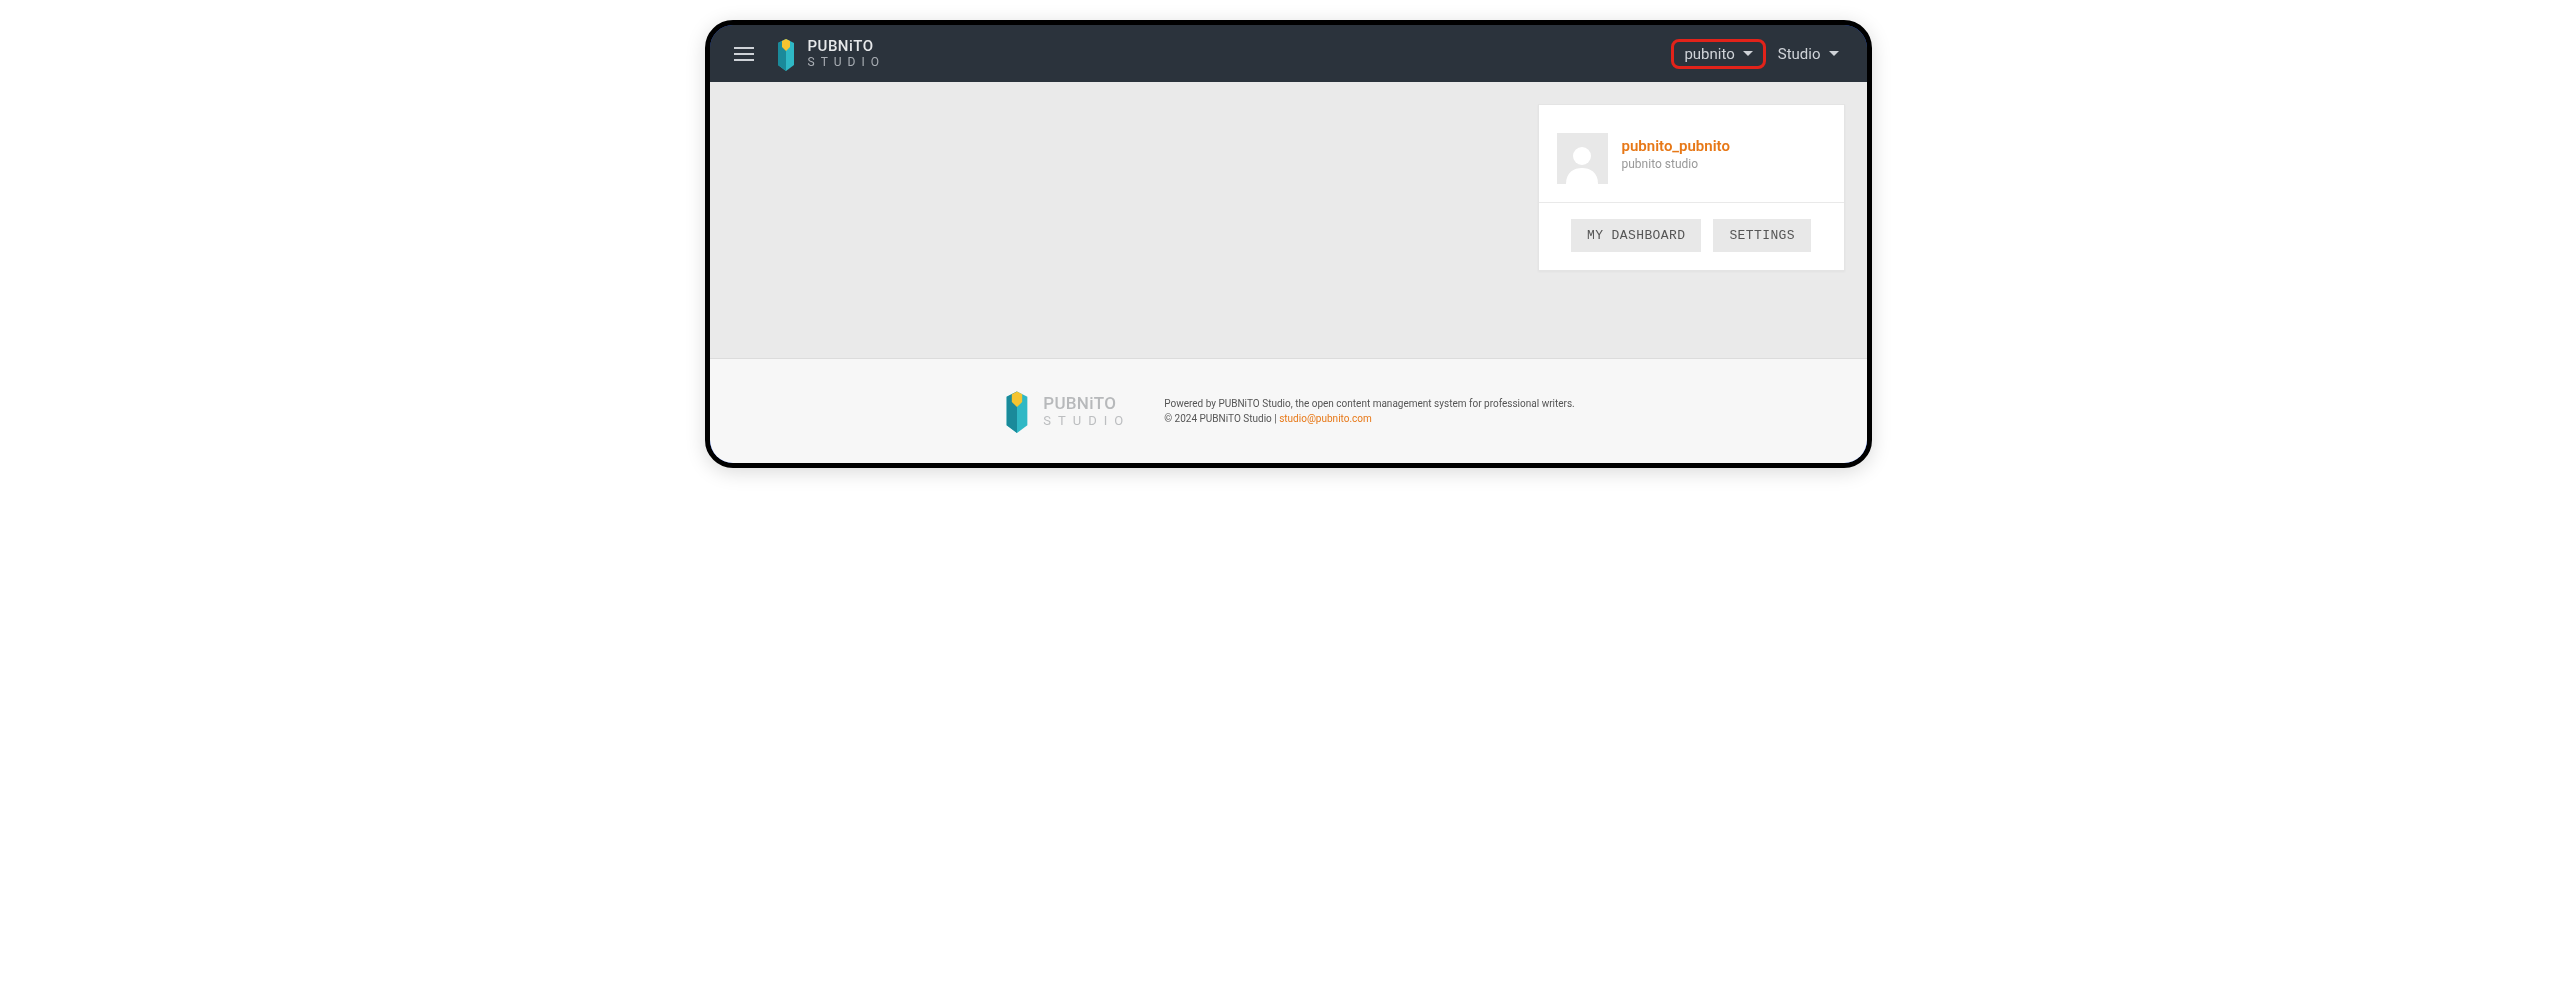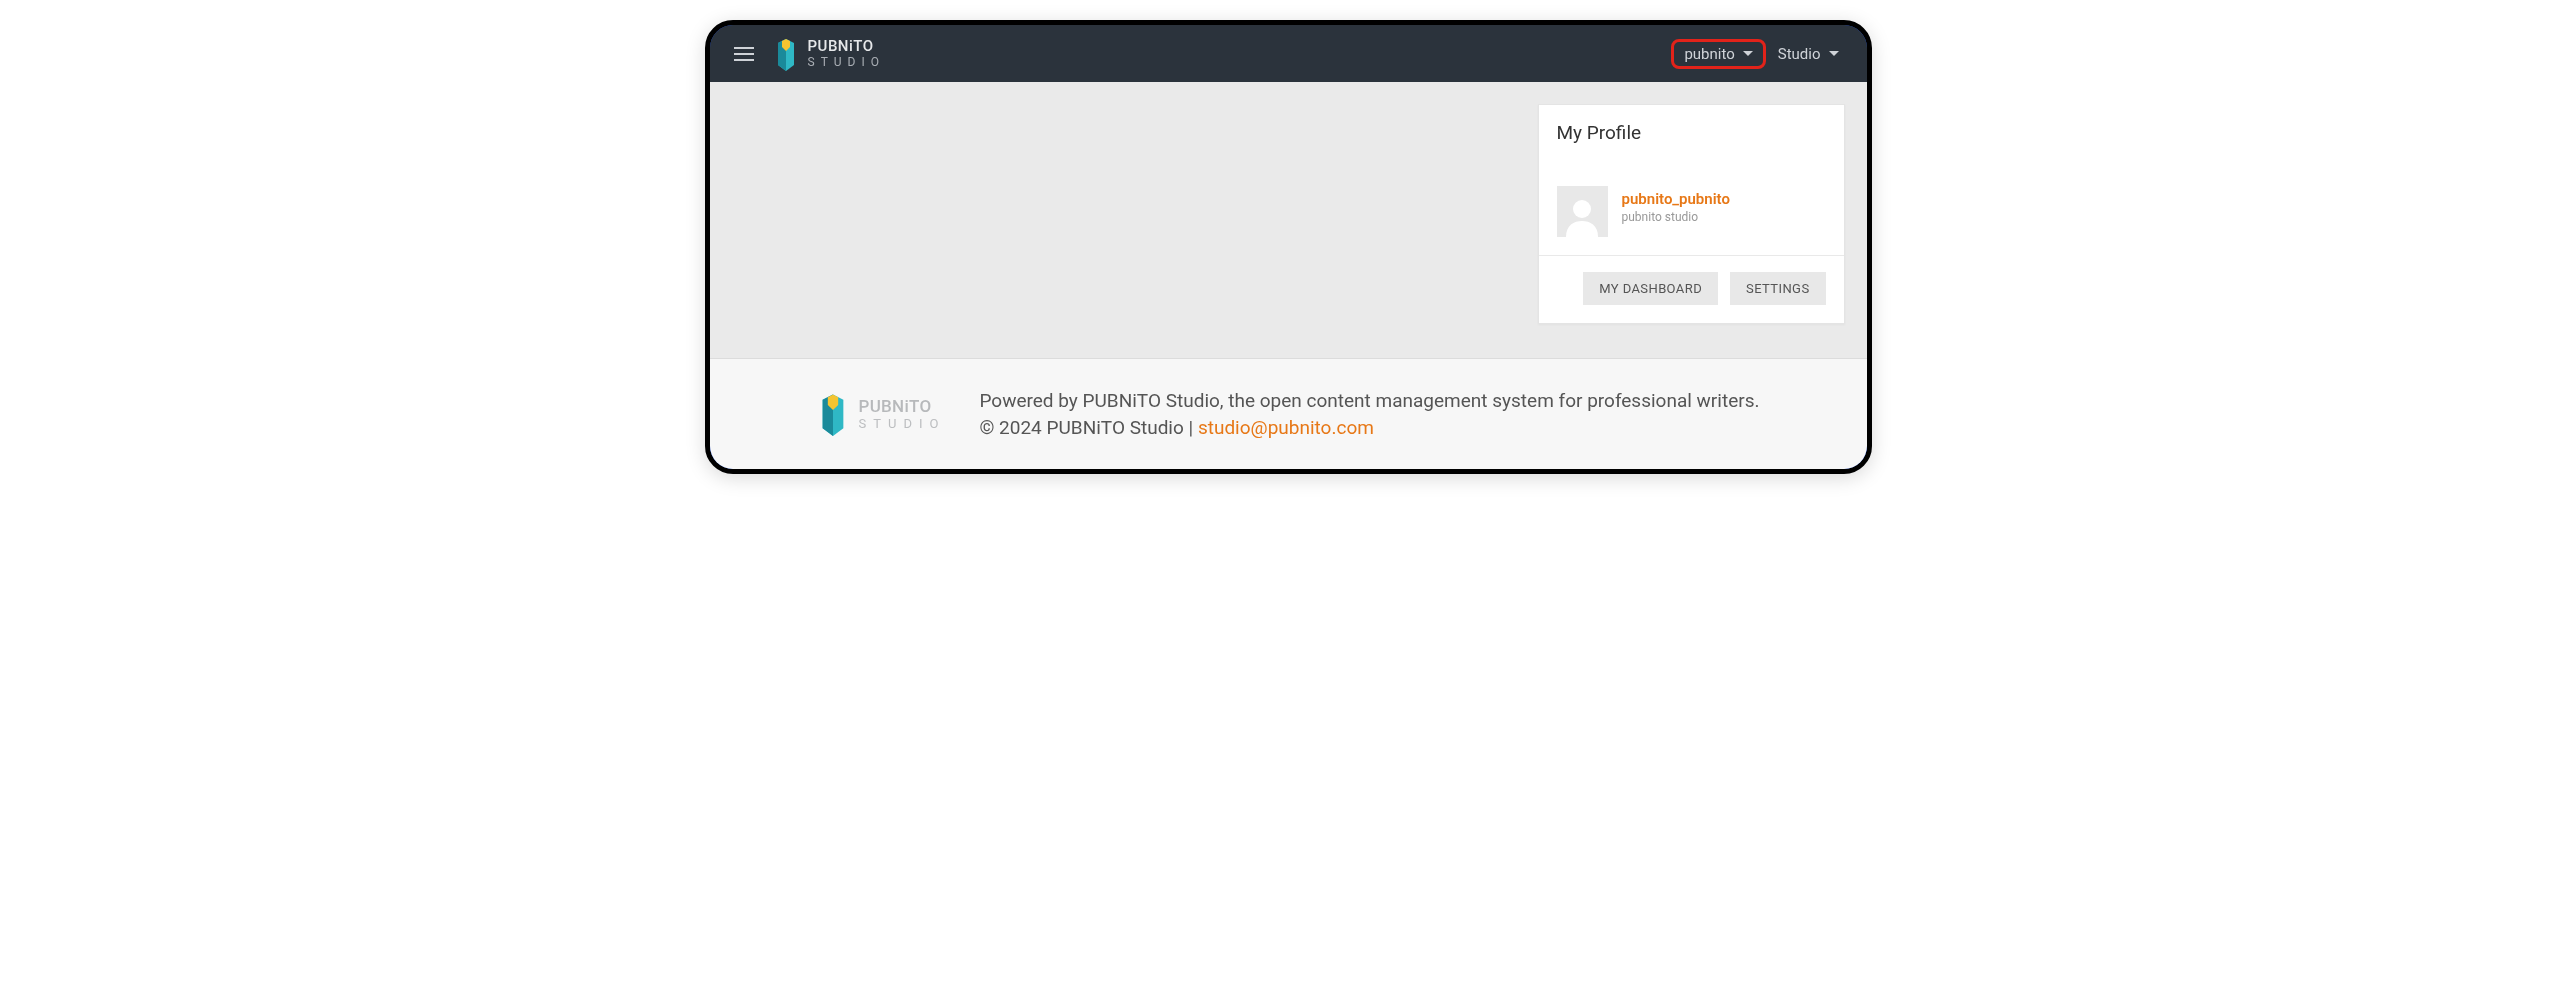--- a/index.html
+++ b/index.html
@@ -162,22 +162,23 @@
       font-weight: 600;
     }
     .profile-org {
       color: #999999;
       font-size: 12px;
     }
     .profile-actions {
       border-top: 1px solid #e9e9e9;
       padding: 16px 18px 18px;
       display: flex;
-      justify-content: flex-end;
+      justify-content: center;
       gap: 12px;
+      font-family: Liberation Mono, monospace;
     }
     .action-btn {
       background: #e8e8e8;
       border: none;
       padding: 9px 16px;
       font-size: 13px;
       letter-spacing: 0.4px;
       color: #555555;
       cursor: pointer;
       font-family: inherit;
@@ -216,21 +217,21 @@
     .footer-brand-sub {
       color: #bcbec0;
       font-size: 13px;
       letter-spacing: 7px;
       margin-top: 1px;
     }
     .footer-text {
       display: flex;
       flex-direction: column;
       gap: 4px;
-      font-size: 19px;
+      font-size: 10px;
       color: #555555;
     }
     .footer-line1 {
       color: #555555;
     }
     .footer-line2 {
       color: #555555;
     }
     .footer-email {
       color: #e77817;
@@ -265,21 +266,20 @@
     </div>
     <div class="header-dropdown">
       <span>Studio</span>
       <span class="caret-down"></span>
     </div>
   </div>
 
 
   <div class="content-area">
     <div class="profile-card">
-      <div class="profile-card-header">My Profile</div>
       <div class="profile-user">
         <div class="avatar-placeholder">
           <svg viewBox="0 0 44 44">
             <circle cx="22" cy="16" r="9" fill="#ffffff"></circle>
             <path d="M6,44 C6,32 14,28 22,28 C30,28 38,32 38,44 Z" fill="#ffffff"></path>
           </svg>
         </div>
         <div class="profile-text">
           <span class="profile-username">pubnito_pubnito</span>
           <span class="profile-org">pubnito studio</span>

